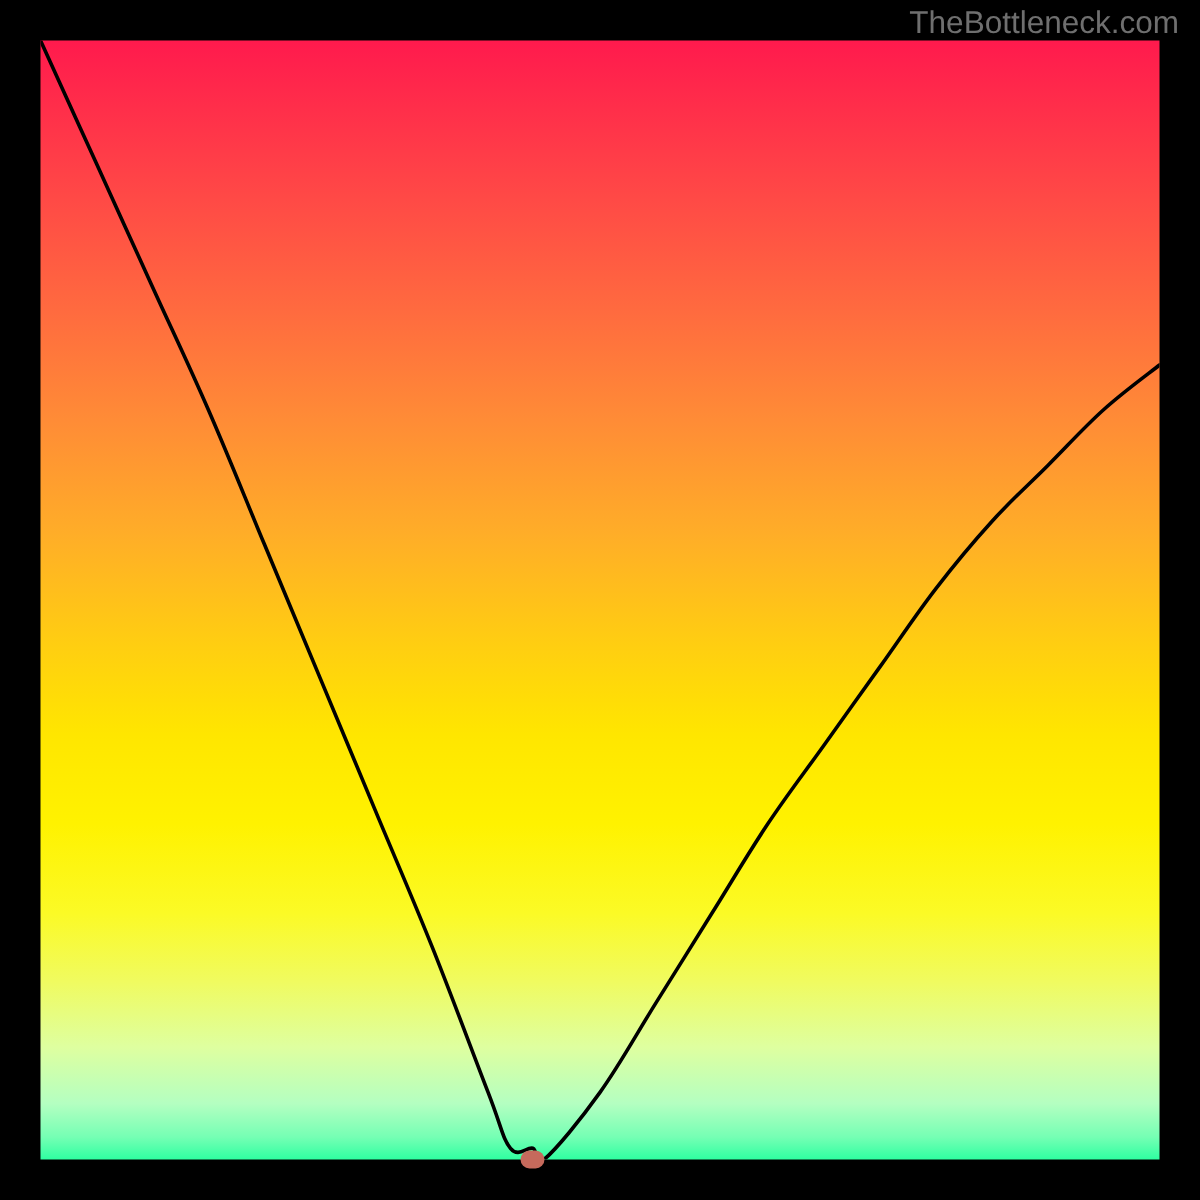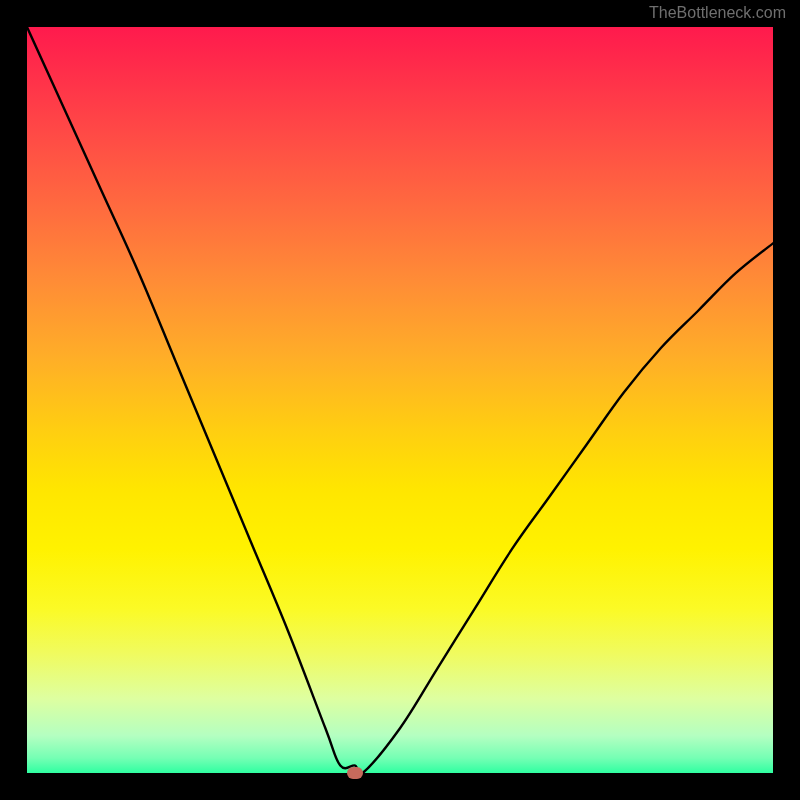--- a/index.html
+++ b/index.html
@@ -9,21 +9,21 @@
     background: #000;
     position: relative;
     font-family: Arial, Helvetica, sans-serif;
     overflow: hidden;
   }
   .watermark {
     position: absolute;
     top: 4px;
     right: 14px;
     color: #6f6f6f;
-    font-size: 16px;
+    font-size: 21px;
     letter-spacing: 0px;
     z-index: 5;
     text-align: right;
   }
   .plot-area {
     position: absolute;
     top: 27px;
     left: 27px;
     width: 746px;
     height: 746px;

